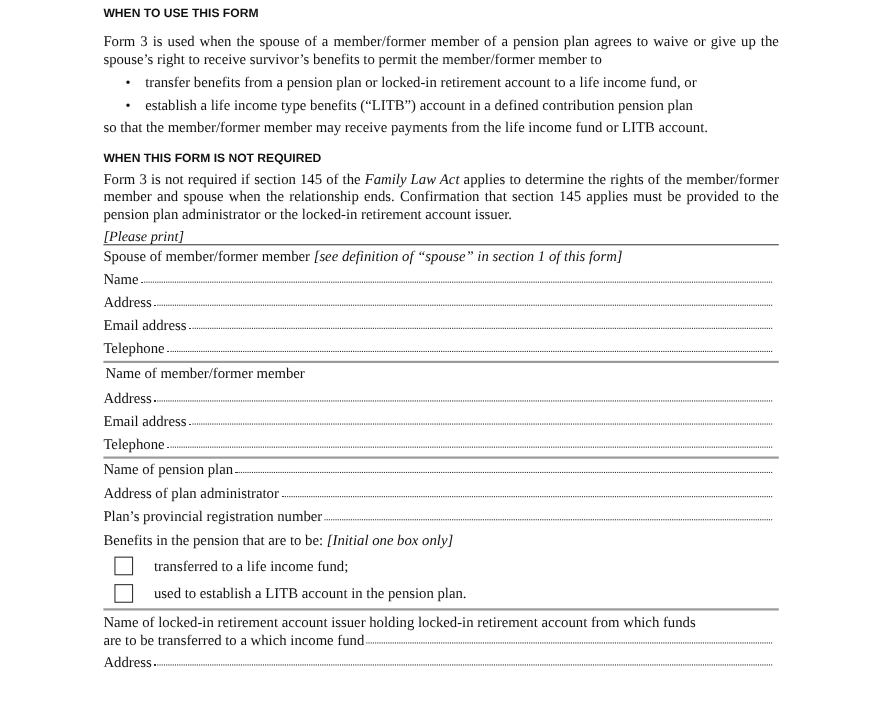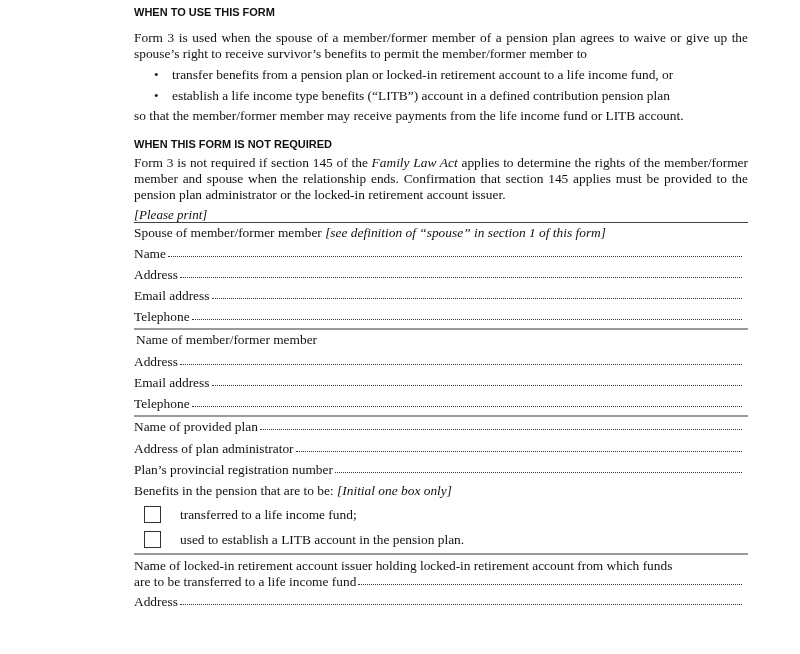--- a/index.html
+++ b/index.html
@@ -13,21 +13,20 @@
     overflow: hidden;
     position: relative;
     font-family: "Liberation Serif", serif;
     color: #111111;
   }
   .page {
     position: absolute;
     left: 94px;
     top: 0;
     width: 614px;
-    margin-left: 40px;
   }
   .sc-heading {
     font-family: "Liberation Sans", sans-serif;
     font-weight: bold;
     font-size: 11px;
     letter-spacing: 0px;
     text-transform: uppercase;
     margin: 0;
     line-height: 14px;
   }
@@ -182,21 +181,21 @@
     <span class="lbl">Email address</span>
       <span class="dots"></span>
   </div>
   <div class="field-row">
     <span class="lbl">Telephone</span>
       <span class="dots"></span>
   </div>
   <div class="rule-thick"></div>
 
   <div class="field-row" style="height:22px;">
-    <span class="lbl">Name of provided plan </span>
+    <span class="lbl">Name of pension plan </span>
       <span class="dots"></span>
   </div>
   <div class="field-row">
     <span class="lbl">Address of plan administrator</span>
       <span class="dots"></span>
   </div>
   <div class="field-row">
     <span class="lbl">Plan’s provincial registration number </span>
       <span class="dots"></span>
   </div>
@@ -209,21 +208,21 @@
   </div>
   <div class="chk-row">
     <span class="chk"></span>
     <span>used to establish a LITB account in the pension plan.</span>
   </div>
   <div class="rule-thick" style="margin-top:1px;"></div>
 
   <div class="multi-row">
     <div>Name of locked-in retirement account issuer holding locked-in retirement account from which funds</div>
     <div class="field-row" style="height:18px;padding-top:0;">
-      <span class="lbl">are to be transferred to a life income fund </span>
+      <span class="lbl">are to be transferred to a which income fund </span>
         <span class="dots"></span>
     </div>
   </div>
   <div class="field-row">
     <span class="lbl">Address </span>
       <span class="dots"></span>
   </div>
 
 </div>
 

